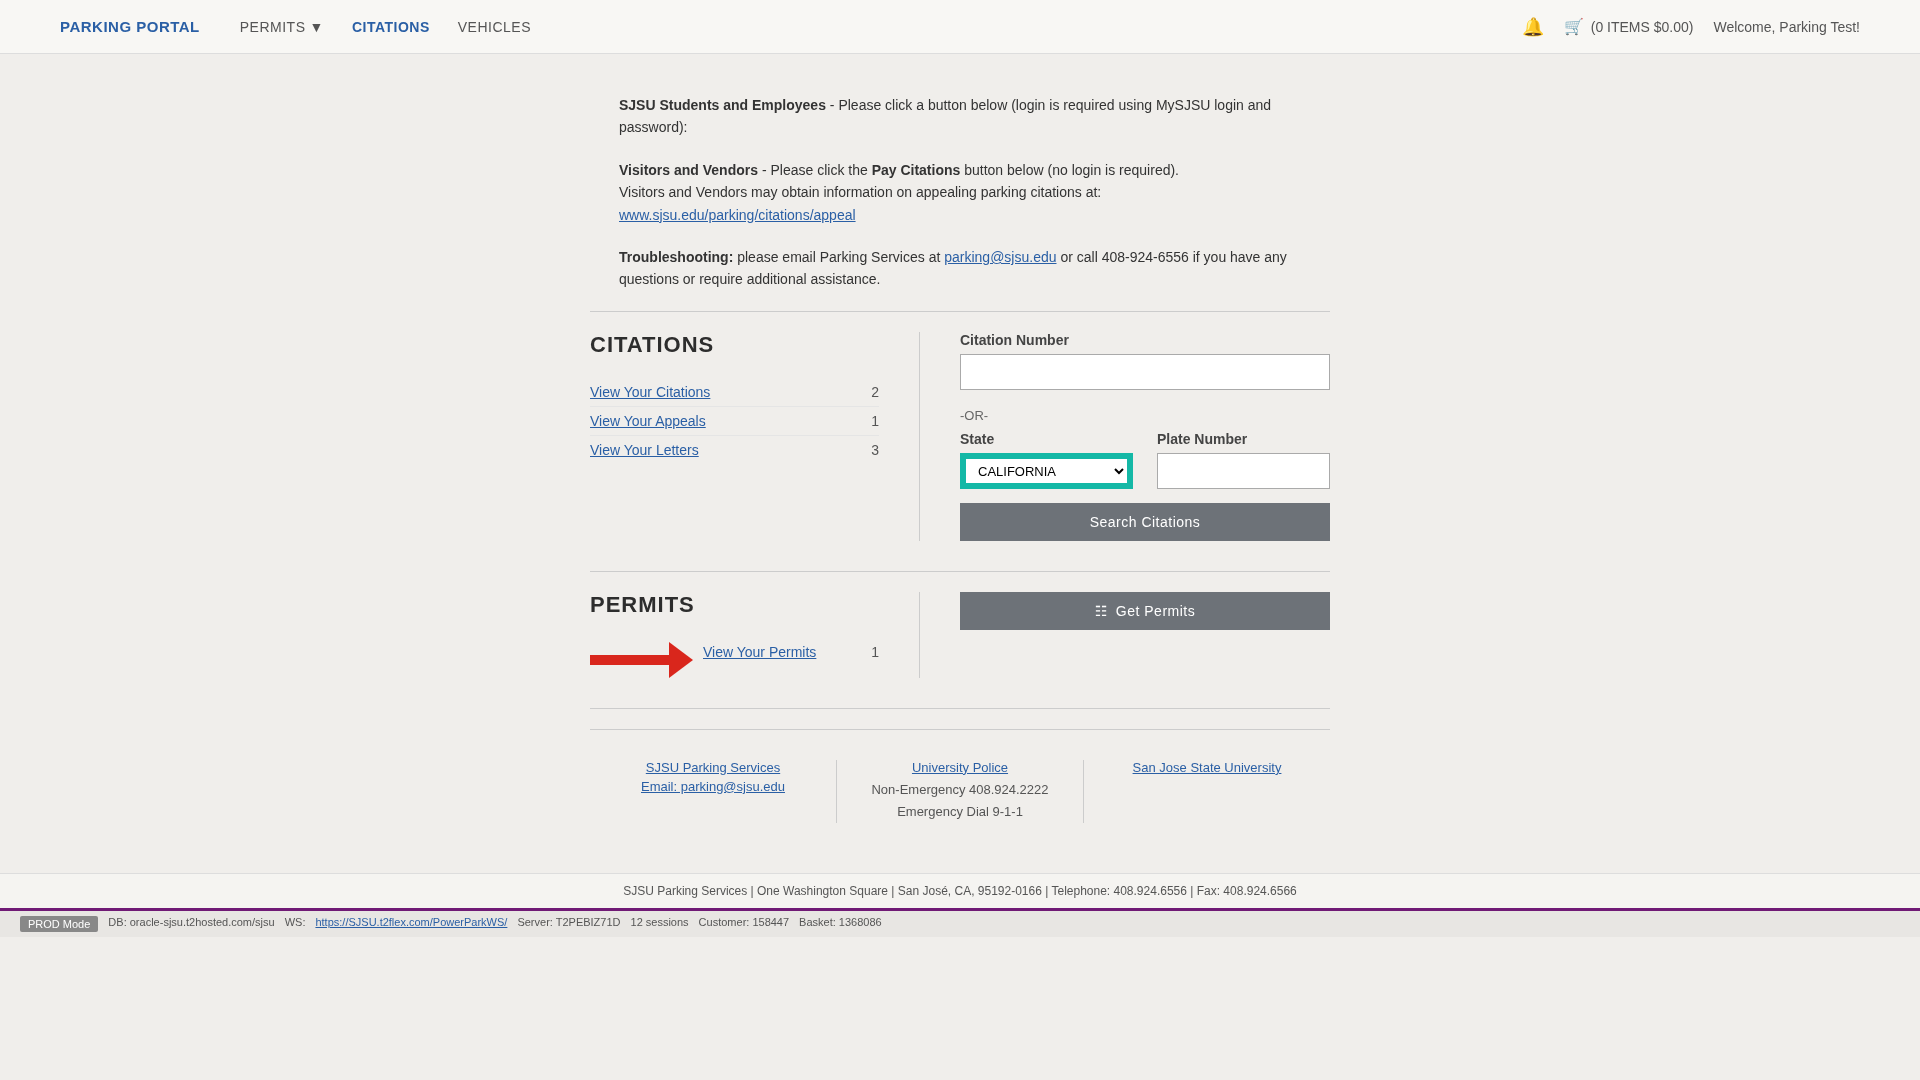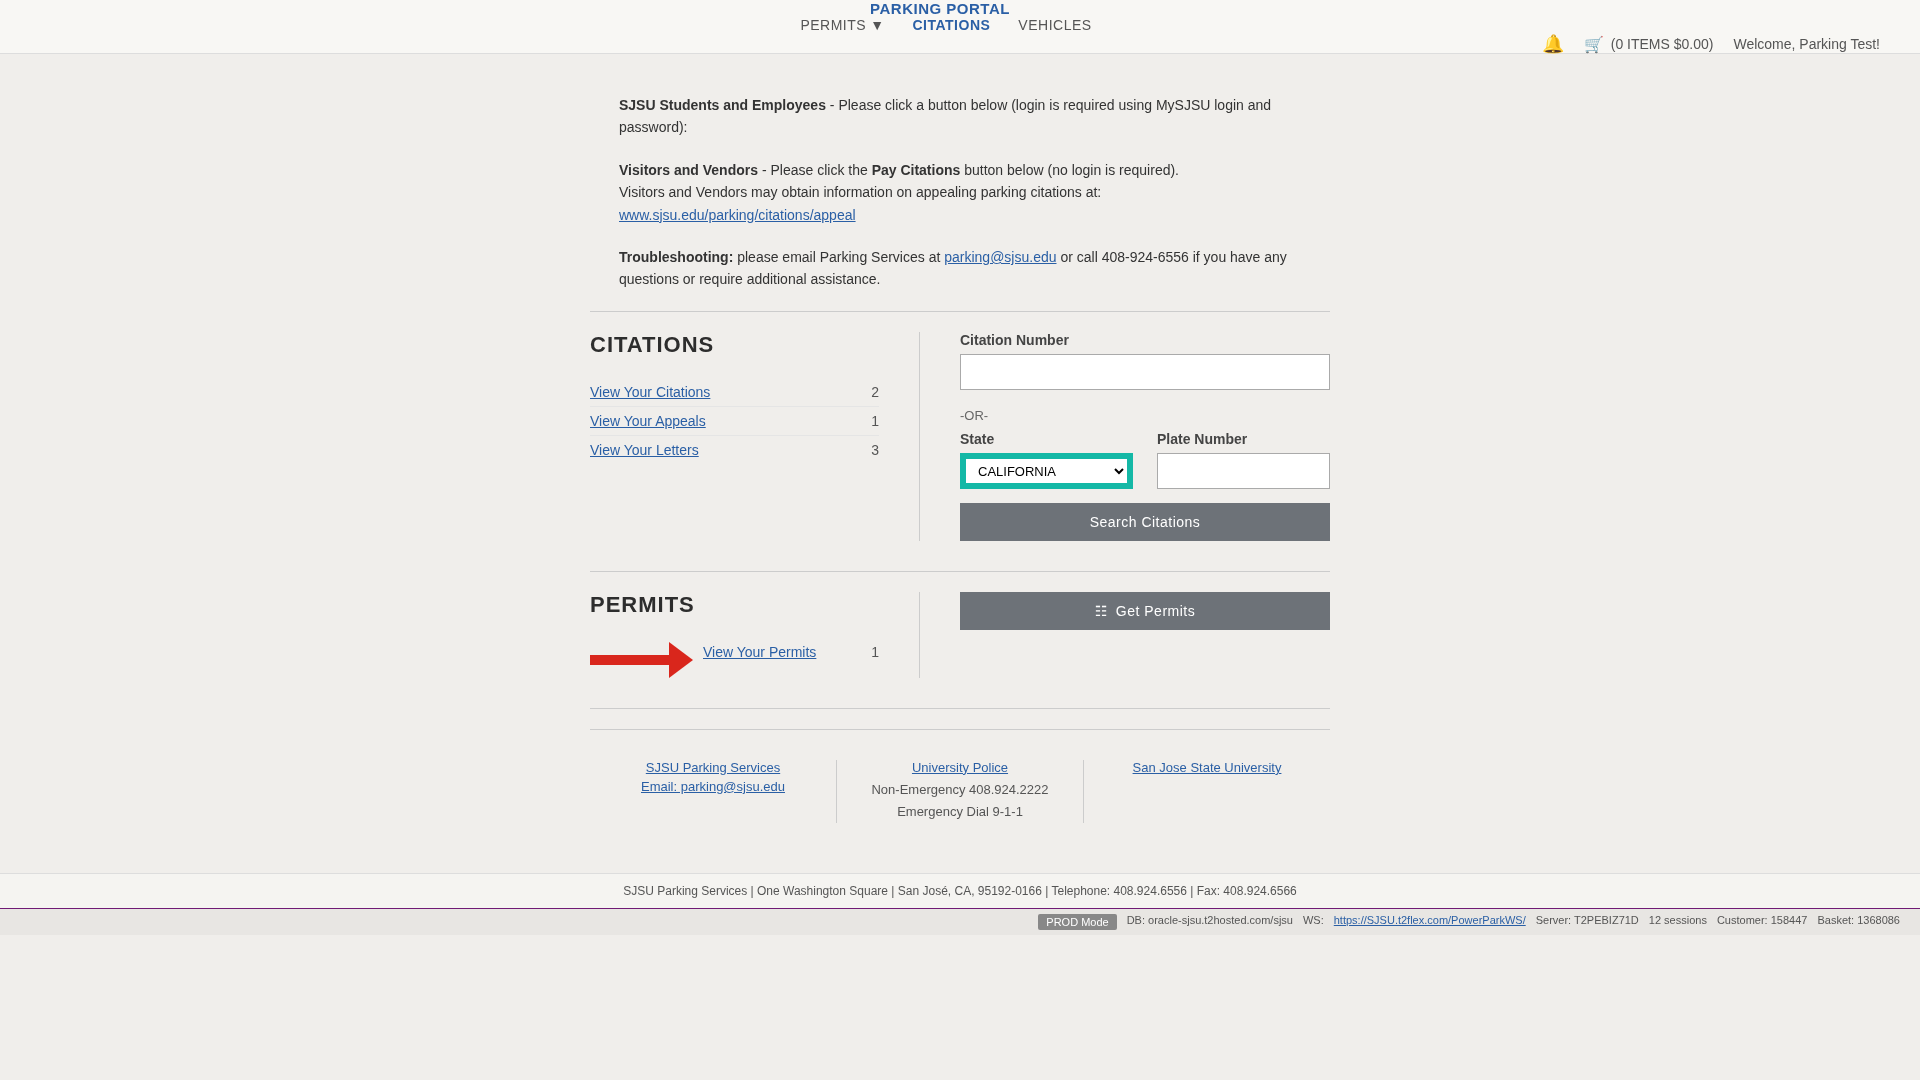--- a/index.html
+++ b/index.html
@@ -2,25 +2,24 @@
 <html><head>
   <meta charset="utf-8">
   <style>
     * { box-sizing: border-box; margin: 0; padding: 0; }
     body { font-family: Arial, sans-serif; background: #f0eeeb; font-size: 14px; color: #333; }
 
     
     .header {
       background: #f8f7f4;
       border-bottom: 1px solid #ddd;
-      padding: 0 40px;
+      padding: 0 60px;
       display: flex;
       align-items: center;
       height: 54px;
-      flex-direction: column;
     }
     .header-brand {
       color: #2a5fa5;
       font-weight: bold;
       font-size: 15px;
       margin-right: 40px;
       text-transform: uppercase;
       letter-spacing: 0.5px;
     }
     .nav-item {
@@ -201,23 +200,23 @@
       border-top: 1px solid #ddd;
       text-align: center;
       padding: 10px 20px;
       color: #555;
       font-size: 12px;
       margin-top: 30px;
     }
 
     .footer-tech-bar {
       background: #e8e6e3;
-      border-top: 1px solid #701a75;
-      display: flex;
-      justify-content: flex-end;
+      border-top: 3px solid #701a75;
+      display: flex;
+      justify-content: flex-start;
       gap: 10px;
       padding: 5px 20px;
       font-size: 11px;
       color: #555;
     }
     .tech-badge {
       background: #888;
       color: #fff;
       padding: 2px 8px;
       border-radius: 2px;

